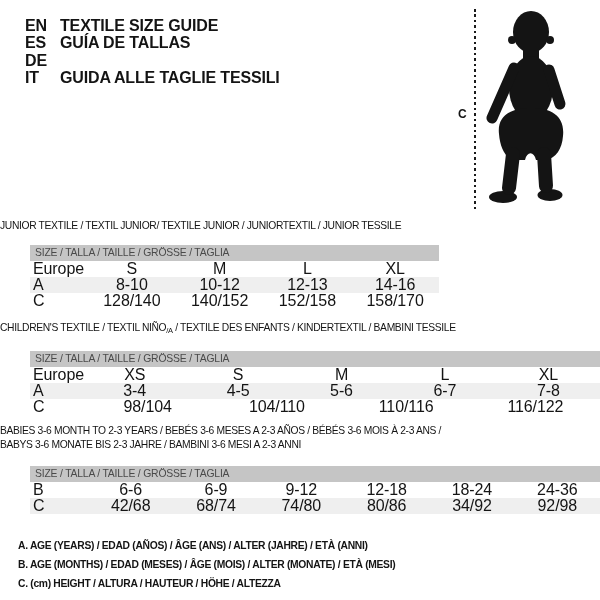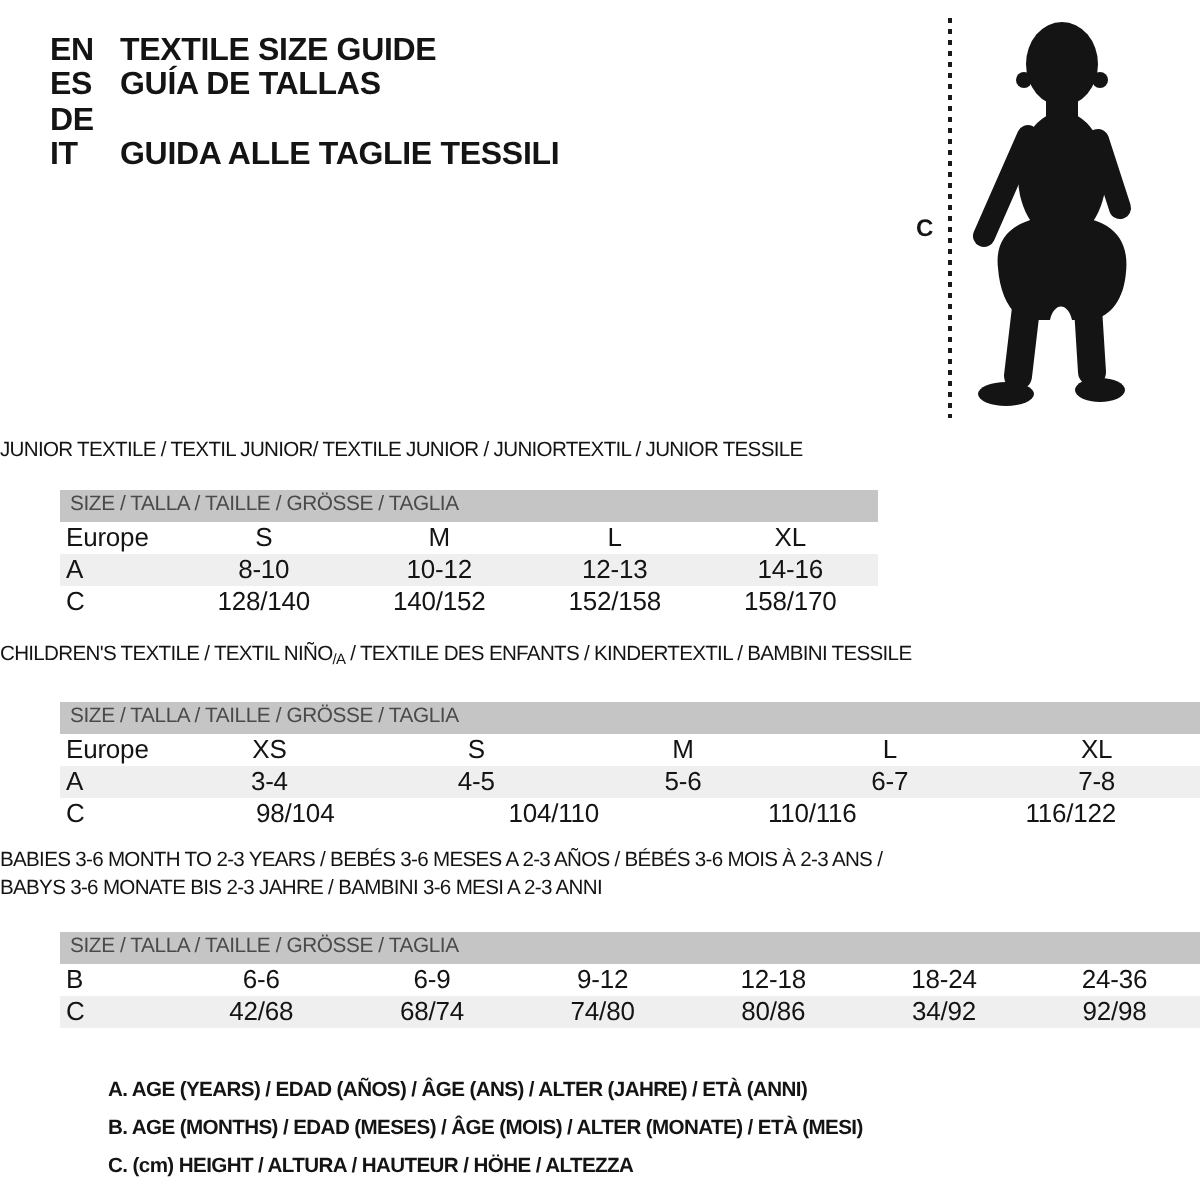--- a/index.html
+++ b/index.html
@@ -15,28 +15,28 @@
   .dotted-line{position:absolute;left:474px;top:9px;width:2px;height:200px;
     background:repeating-linear-gradient(to bottom,#1a1a1a 0 2.5px,transparent 2.5px 5.5px);}
   .c-label{position:absolute;left:458px;top:107px;font-weight:bold;font-size:12px;}
   .baby-svg{position:absolute;left:481px;top:10px;}
   
   .sec-heading{position:absolute;left:0;font-weight:normal;font-size:10.3px;letter-spacing:-0.35px;white-space:nowrap;}
   .sec-heading .subscript{font-size:7.5px;vertical-align:-2px;}
   .tbl{position:absolute;left:30px;}
   .size-bar{height:16px;line-height:16px;background:#c5c5c5;color:#4a4a4a;font-size:10.4px;
     padding-left:5px;letter-spacing:-0.2px;}
-  .trow{display:flex;height:16px;line-height:16px;font-size:13px;letter-spacing:-0.1px;}
+  .trow{display:flex;height:16px;line-height:16px;font-size:16px;letter-spacing:-0.1px;}
   .trow .lbl{width:55px;padding-left:3px;text-align:left;flex:none;}
   .tbl.children .trow .lbl{width:50px;}
   .trow .cell{flex:1;text-align:center;}
   .stripe{background:#efefef;}
   
   .footnotes{position:absolute;left:18px;top:536px;}
-  .footnote{font-weight:bold;font-size:10.3px;line-height:19px;letter-spacing:-0.3px;white-space:nowrap;margin-left:36px;}
+  .footnote{font-weight:bold;font-size:10.3px;line-height:19px;letter-spacing:-0.3px;white-space:nowrap;}
 </style>
 </head>
 <body>
 
 <div class="lang-list">
   <div class="lang-row">
     <span class="lang-code">EN</span>
     <span class="lang-title">TEXTILE SIZE GUIDE</span>
   </div>
   <div class="lang-row">

